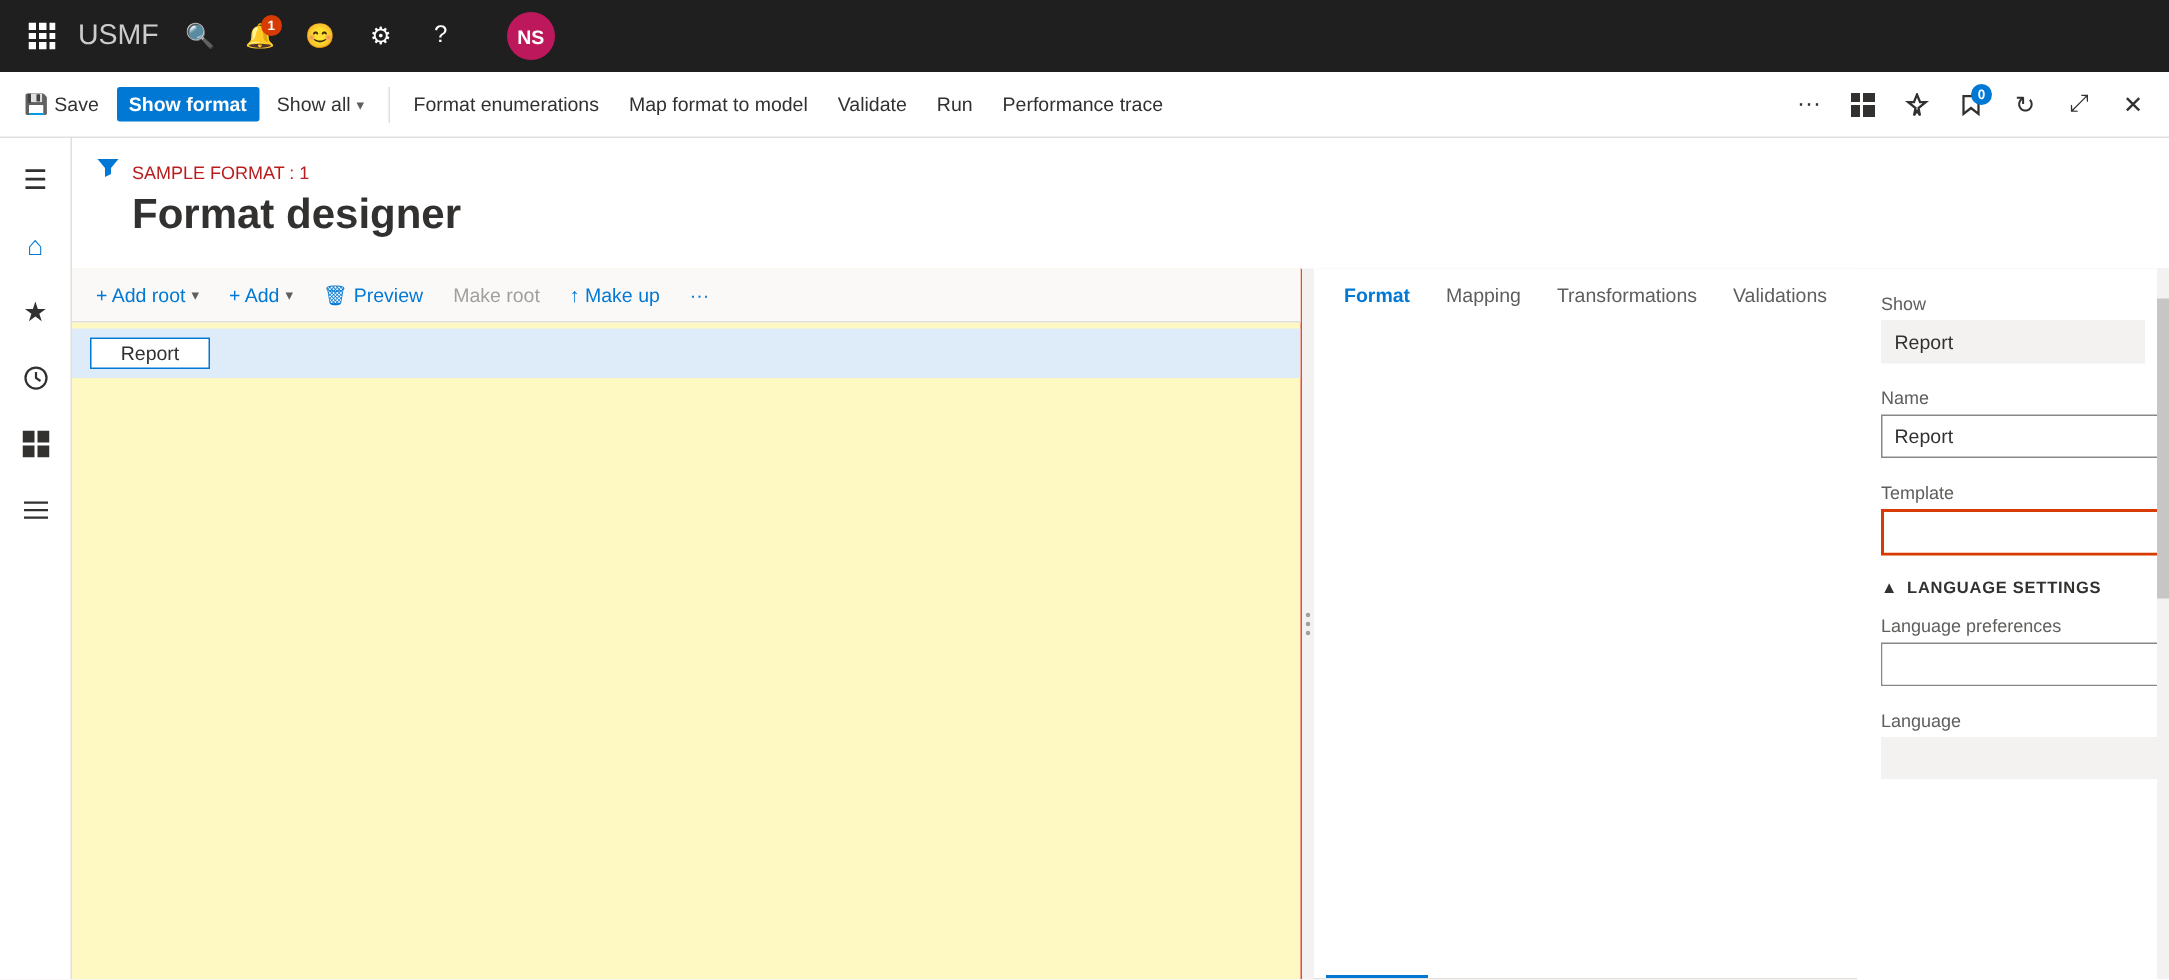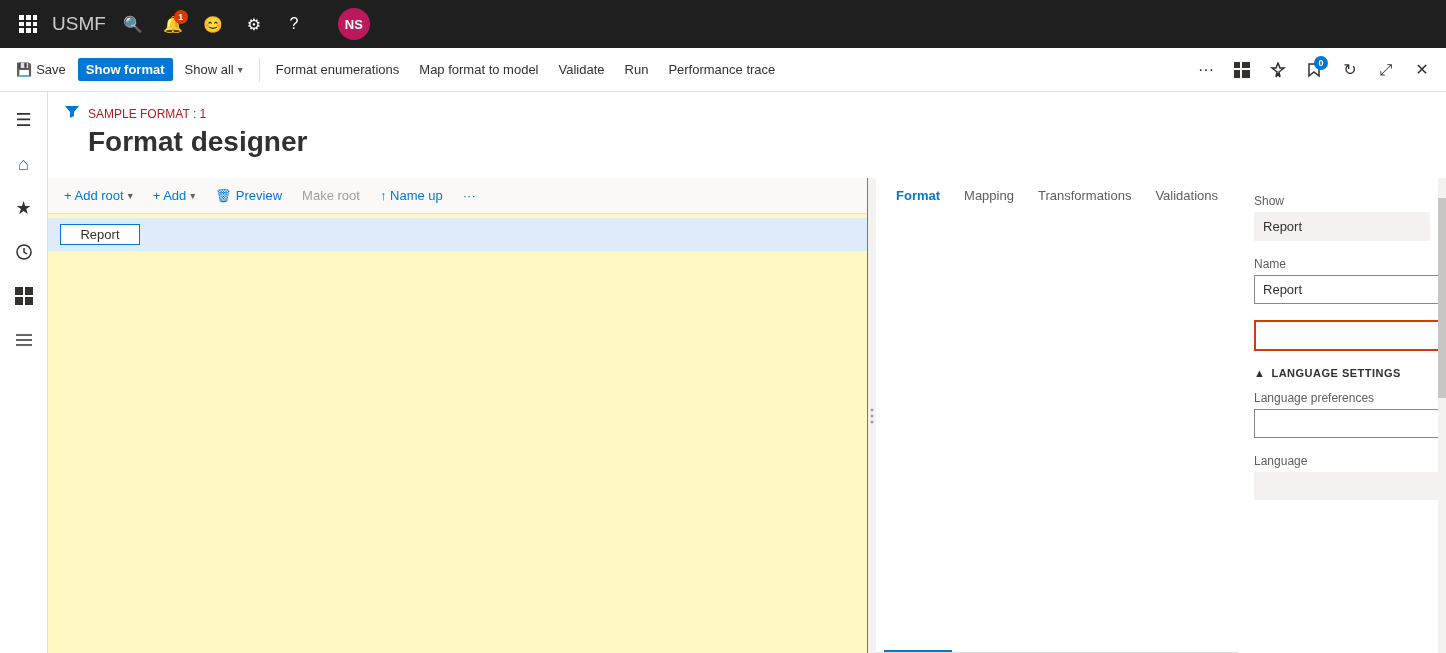--- a/index.html
+++ b/index.html
@@ -250,21 +250,21 @@
             <span class="dropdown-arrow">▾</span>
           </button>
           <button class="tree-btn">
             <span>🗑</span>
             <span>Preview</span>
           </button>
           <button class="tree-btn disabled">
             <span>Make root</span>
           </button>
           <button class="tree-btn">
-            <span>↑ Name up</span>
+            <span>↑ Make up</span>
           </button>
           <button class="tree-btn">
             <span>···</span>
           </button>
         </div>
         <div class="tree-content">
           <div class="tree-item selected">
             <span class="item-label">Report</span>
           </div>
         </div>
@@ -301,20 +301,21 @@
             <div class="field-label">Show</div>
             <div class="field-value">Report</div>
           </div>
 
           <div class="field-group">
             <div class="field-label">Name</div>
             <input class="field-input" type="text" value="Report" style="width: 220px;">
           </div>
 
           <div class="field-group">
+            <div class="field-label">Template</div>
             <div class="field-dropdown" style="width:220px;">
               <input type="text" value="" style="border: none; outline: none; padding: 6px 8px; font-size: 13px; flex: 1 1 0%;">
               <span class="req-star">*</span>
               <span class="dd-arrow">▾</span>
             </div>
           </div>
 
           <div class="section-header">
             <span>▲</span>
             <span>LANGUAGE SETTINGS</span>

